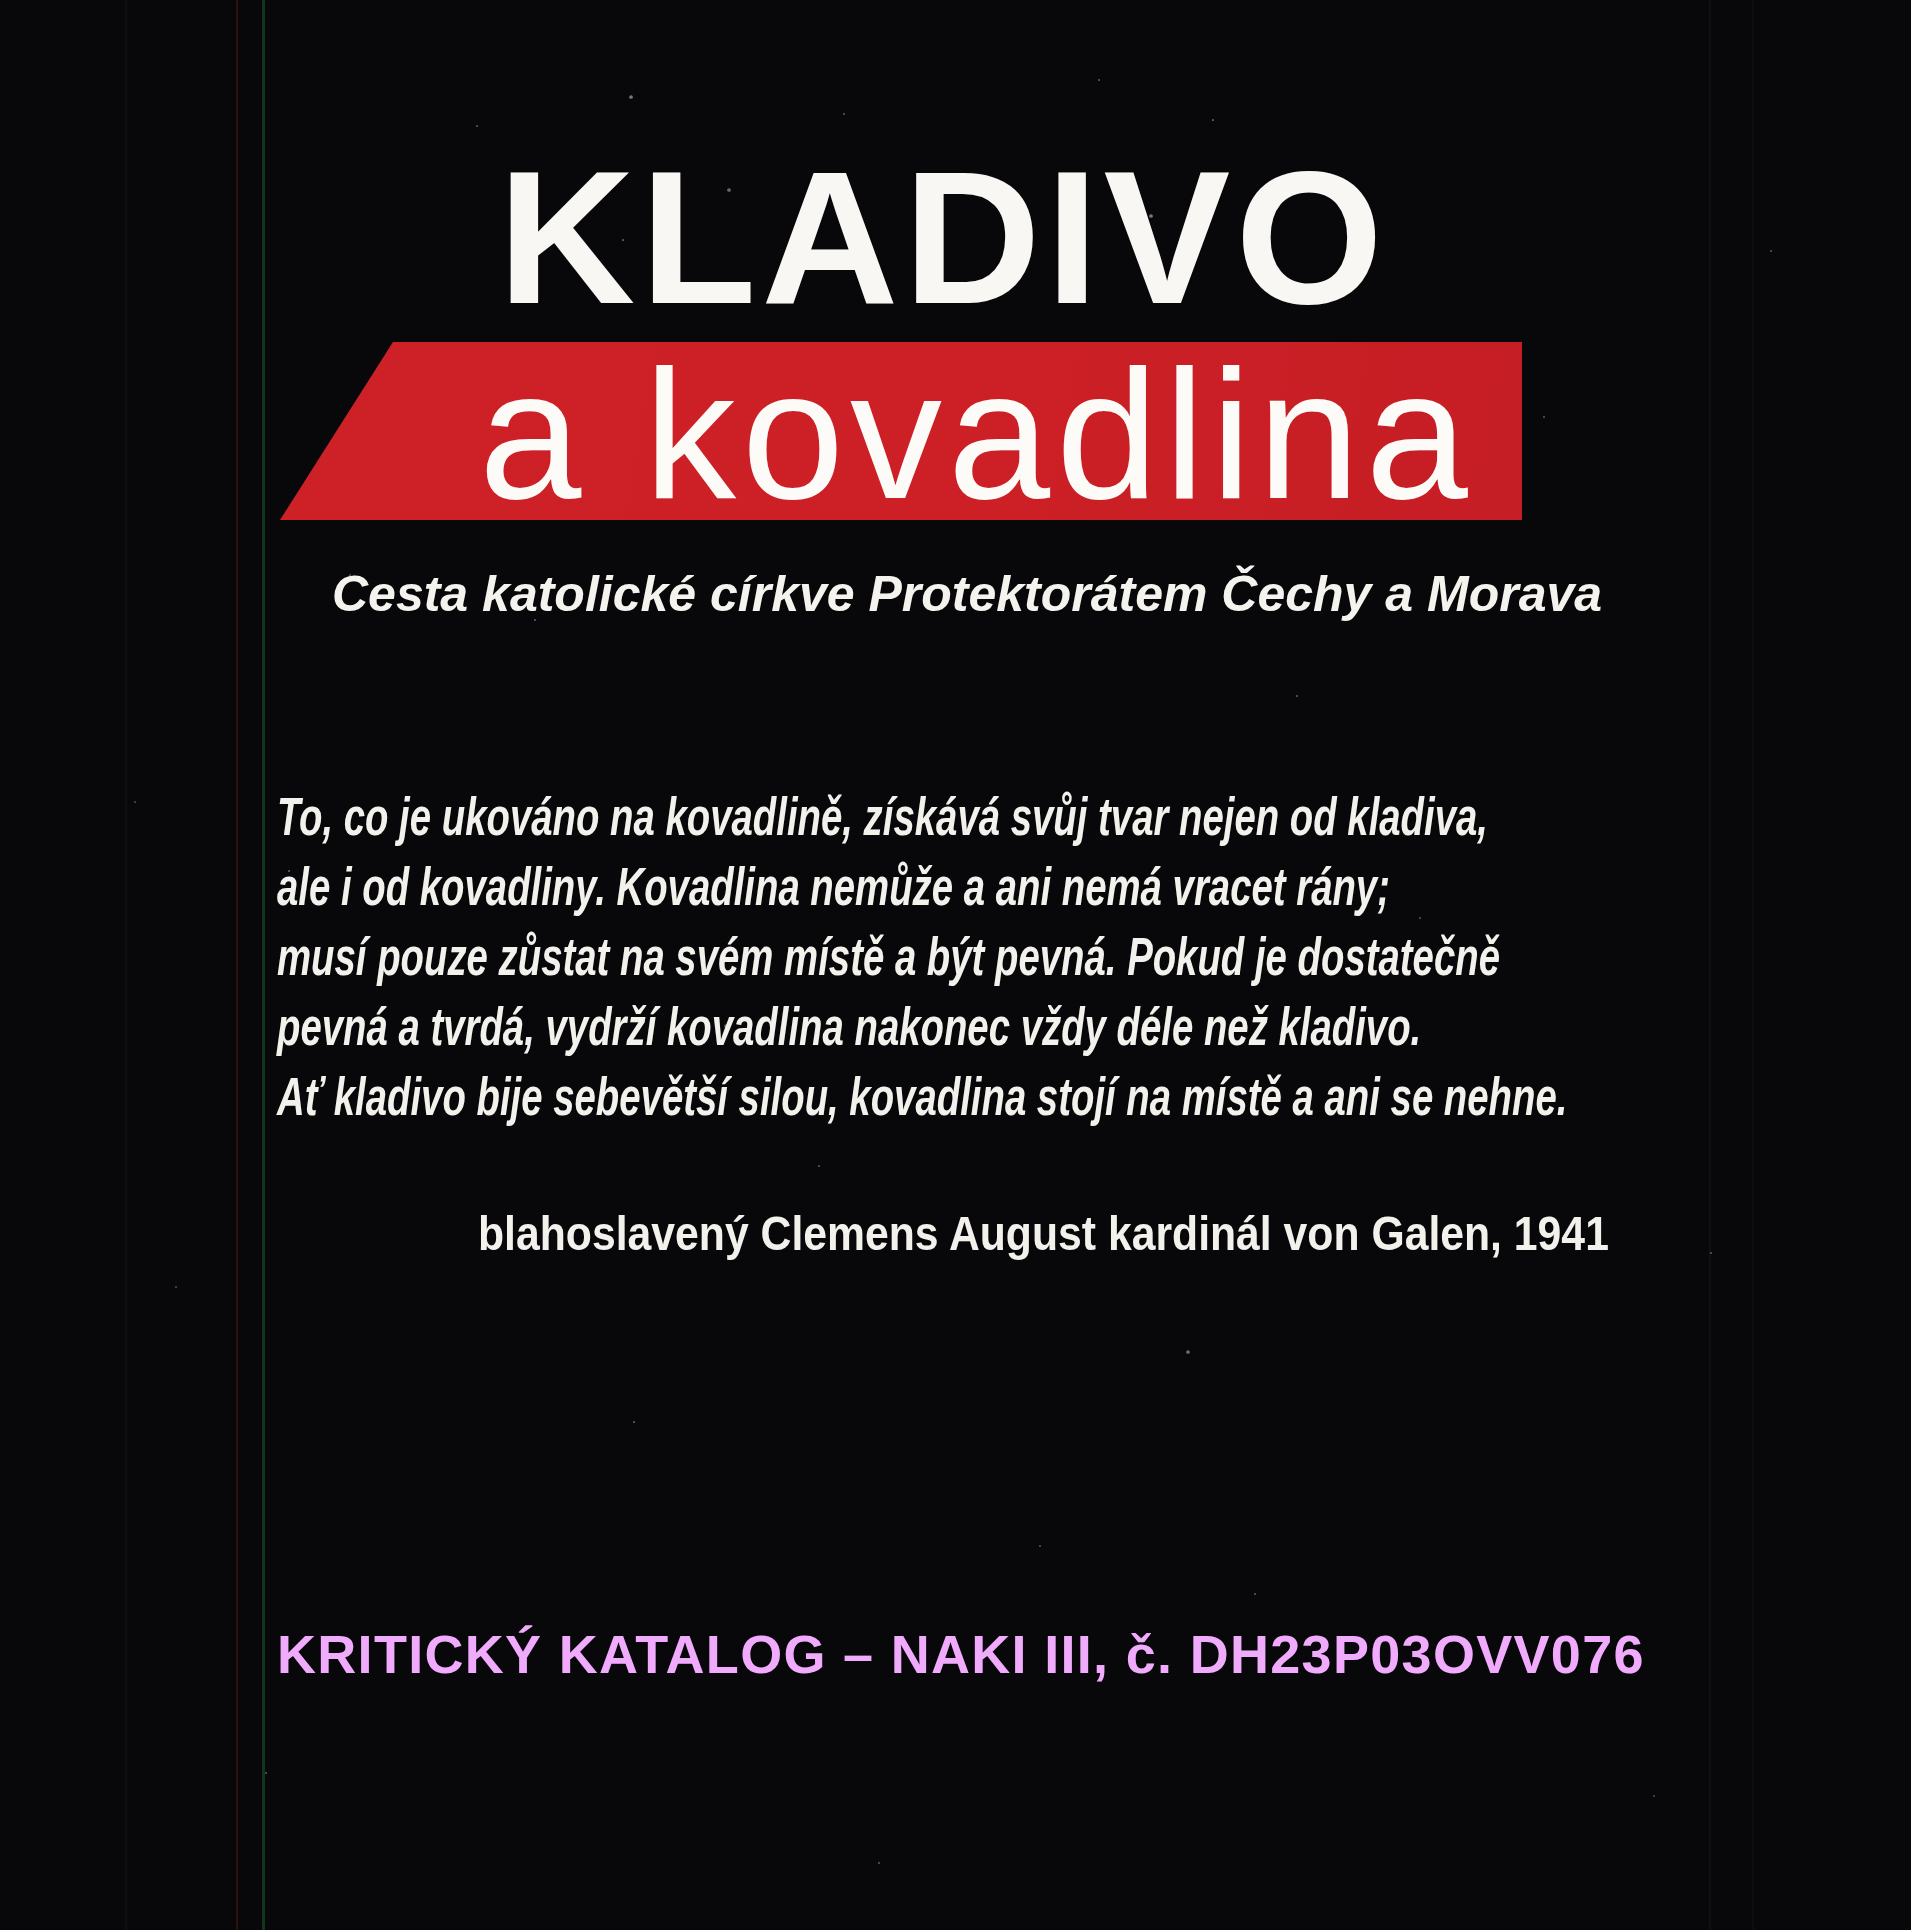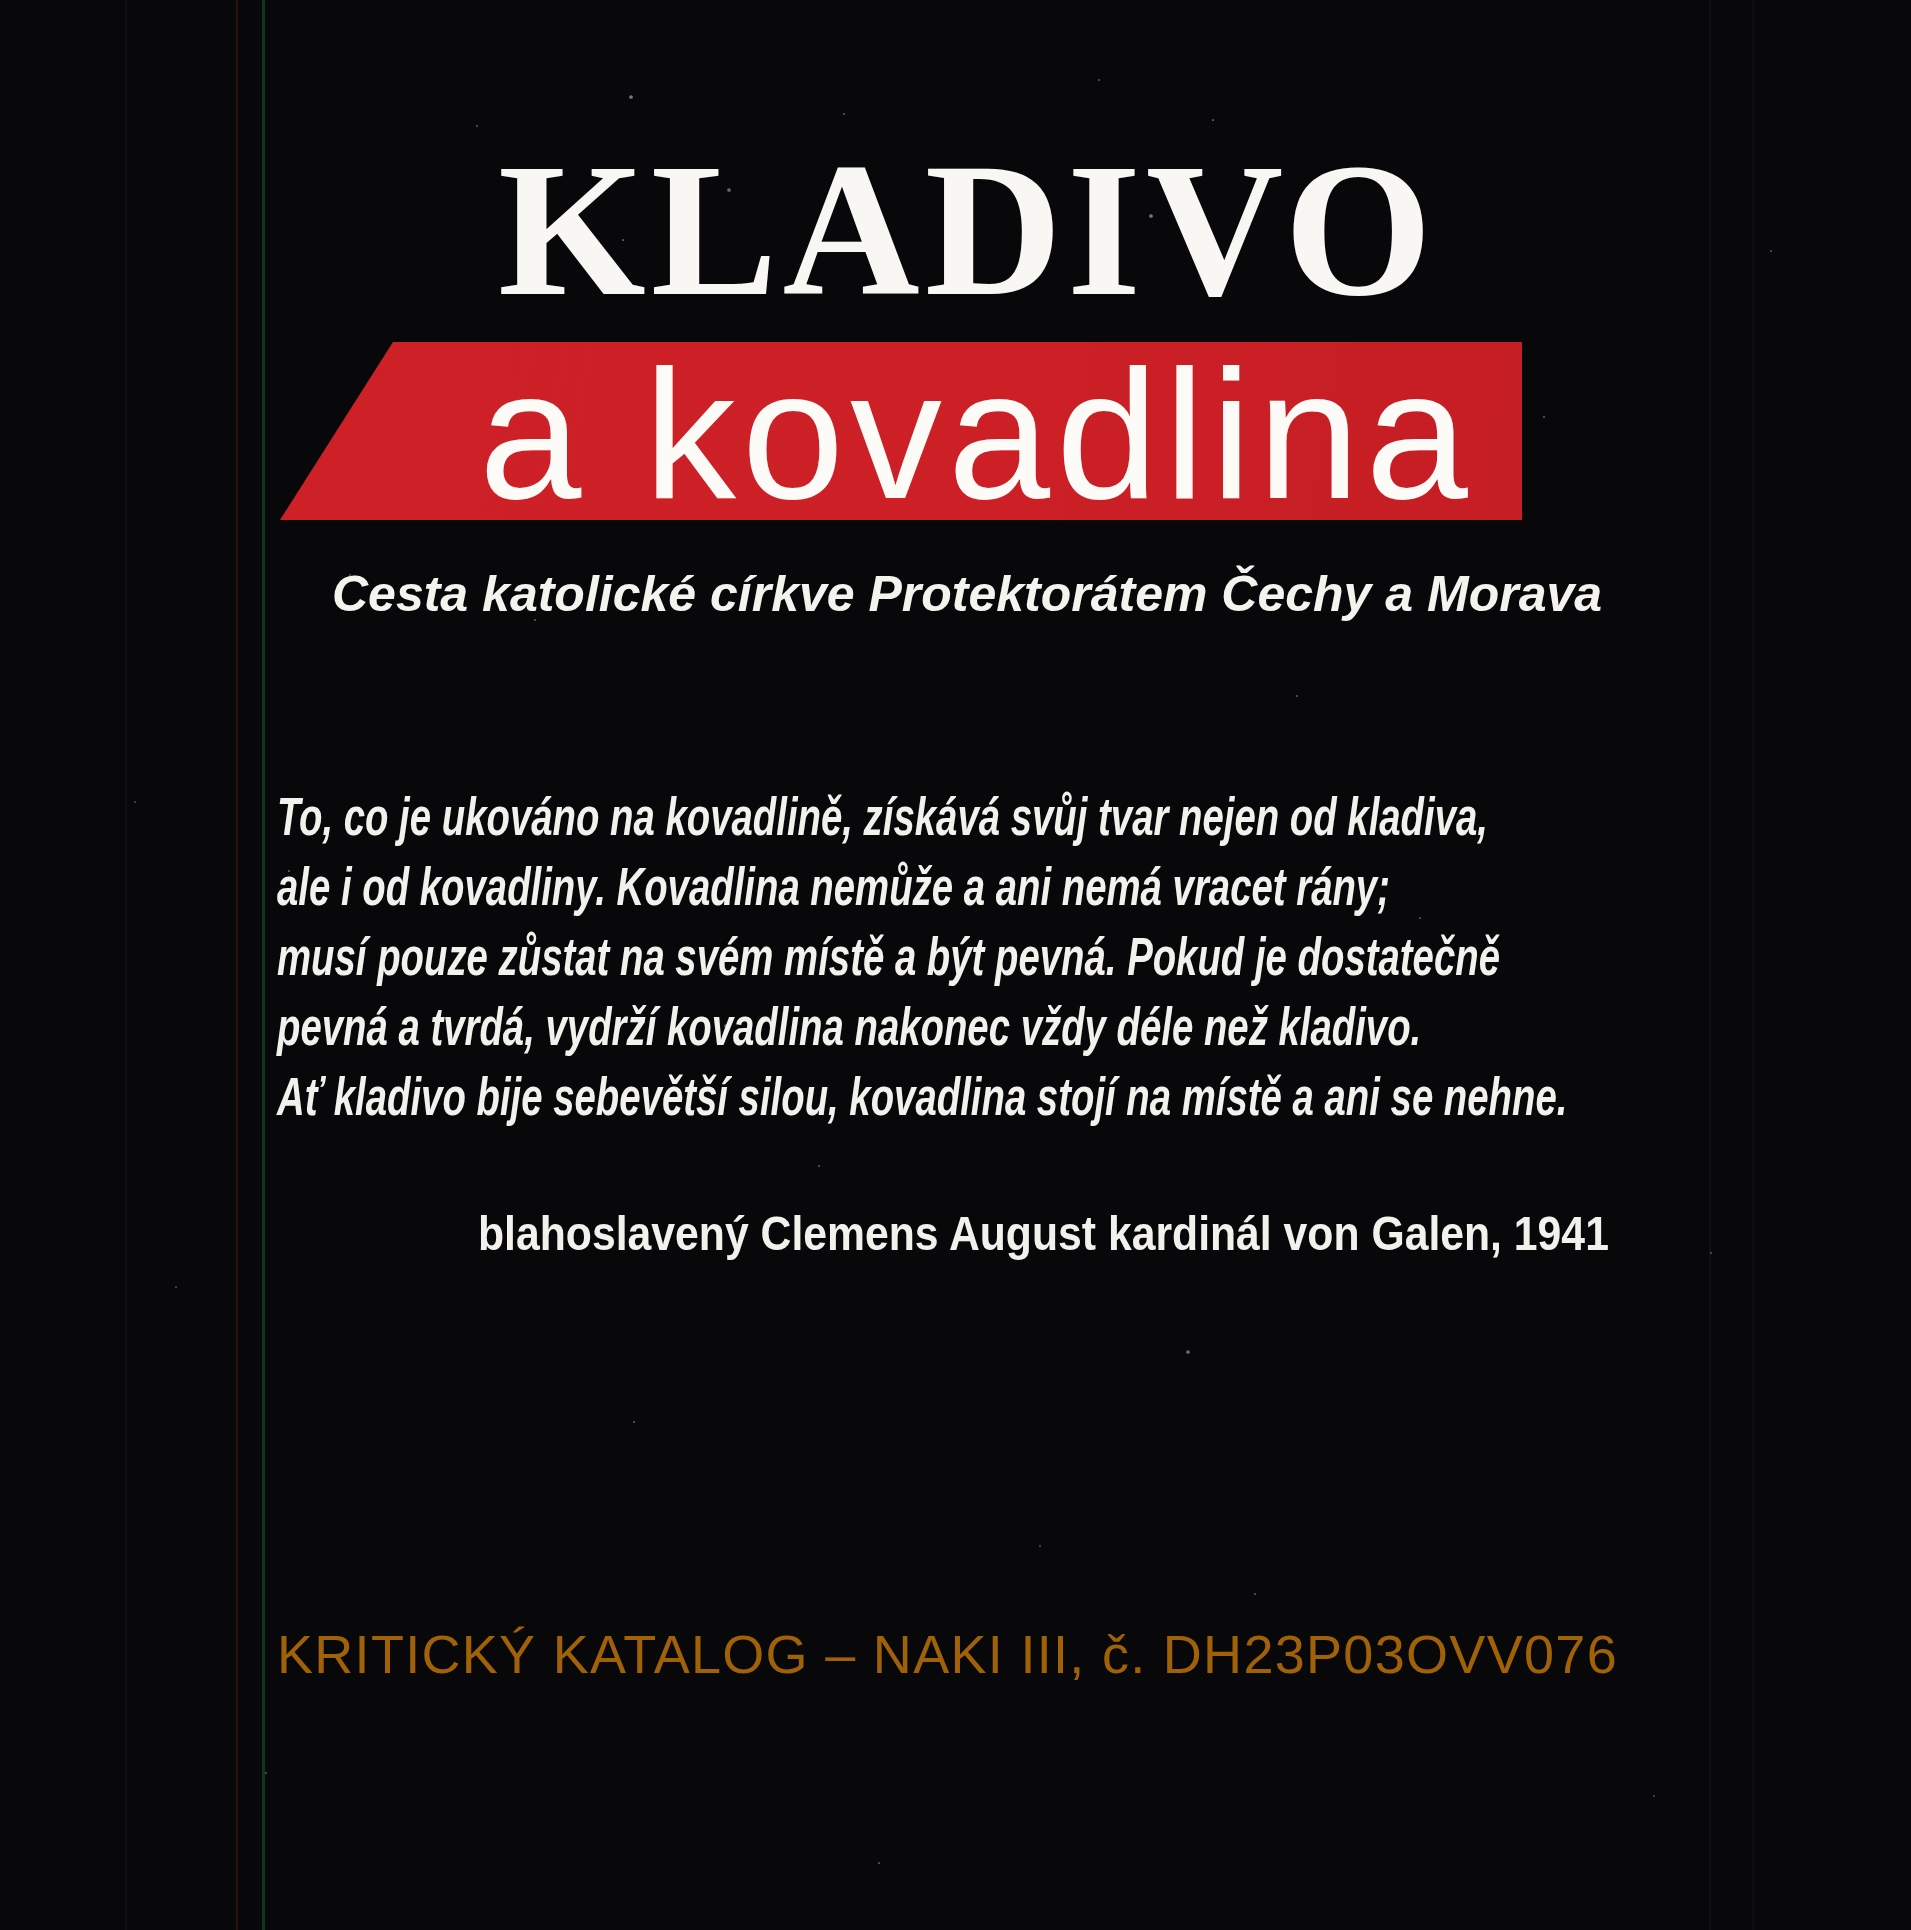--- a/index.html
+++ b/index.html
@@ -61,28 +61,27 @@
       1039px 1545px 0 0 rgba(255,255,255,.28),
       265px 1772px 0 0 rgba(255,255,255,.30),
       878px 1862px 0 0 rgba(255,255,255,.30),
       1653px 1795px 0 0 rgba(255,255,255,.25),
       1710px 1252px 0 0 rgba(255,255,255,.28);
   }
 
   .book-title {
     position: absolute;
     left: 498px;
-    top: 135px;
+    top: 142px;
     font-size: 190px;
     font-weight: bold;
     letter-spacing: 5px;
     line-height: 1;
     color: #f8f7f3;
     white-space: nowrap;
-    font-family: Liberation Serif, serif;
   }
 
   .banner {
     position: absolute;
     left: 280px;
     top: 342px;
     width: 1242px;
     height: 178px;
     background: linear-gradient(100deg, var(--banner-red, #ce2127) 0%, #cc1f26 60%, #c51e24 100%);
     clip-path: polygon(113px 0, 100% 0, 100% 100%, 0 100%);
@@ -140,24 +139,24 @@
     white-space: nowrap;
     transform: scaleX(0.89);
     transform-origin: 0 50%;
   }
 
   .catalog-line {
     position: absolute;
     left: 277px;
     top: 1625px;
     font-size: 54px;
-    font-weight: 400;
+    font-weight: 700;
     letter-spacing: 1.3px;
     line-height: 1.1;
-    color: #a16207;
+    color: #f0abfc;
     white-space: nowrap;
   }
 </style>
 </head>
 <body>
 
 <div class="page">
 
   <div class="artifact grey"></div>
   <div class="artifact maroon"></div>

